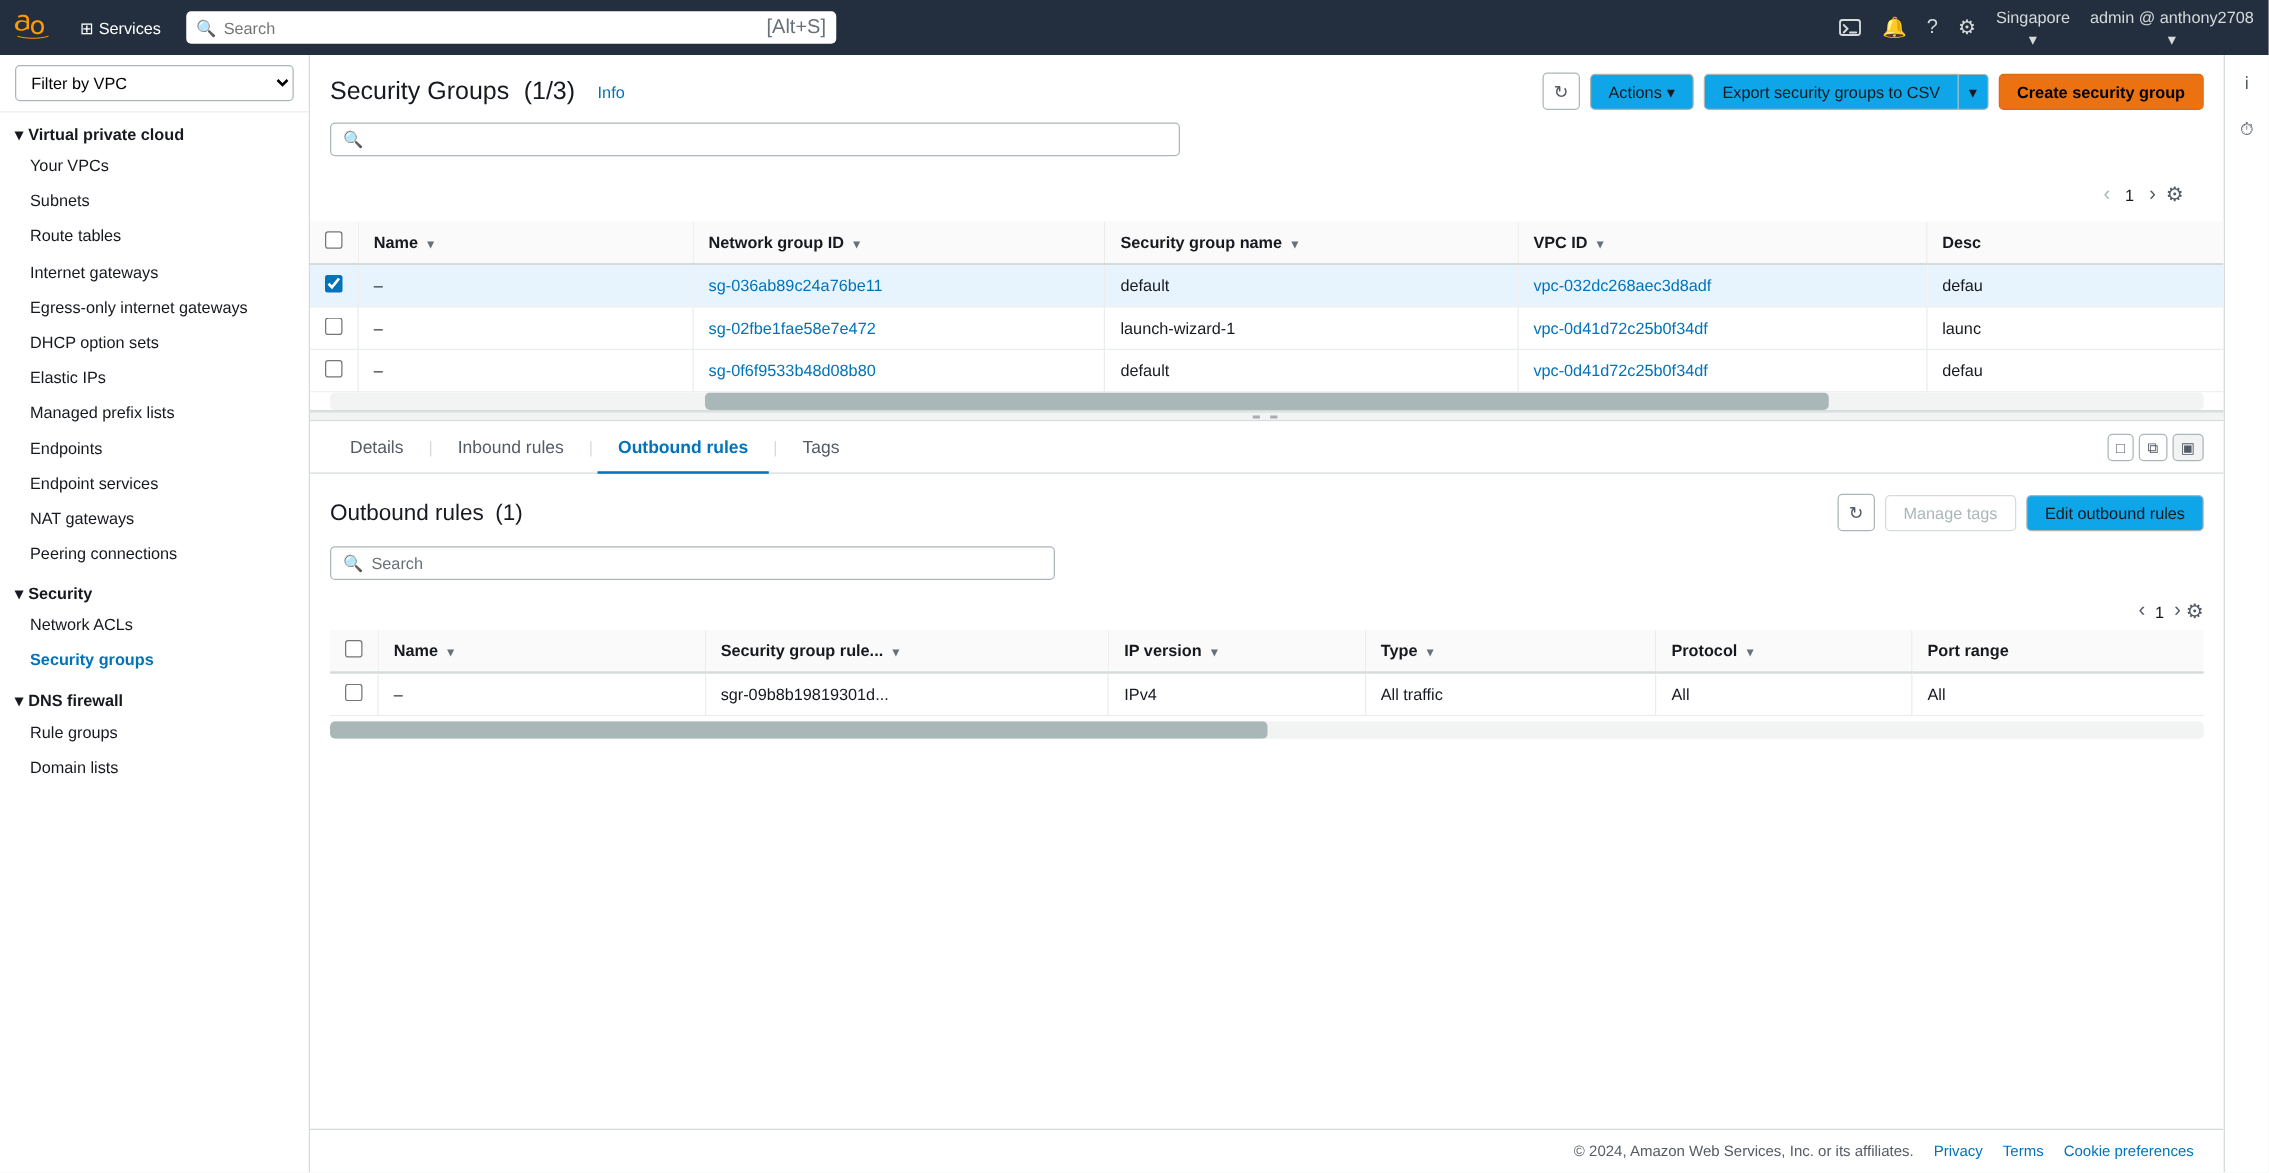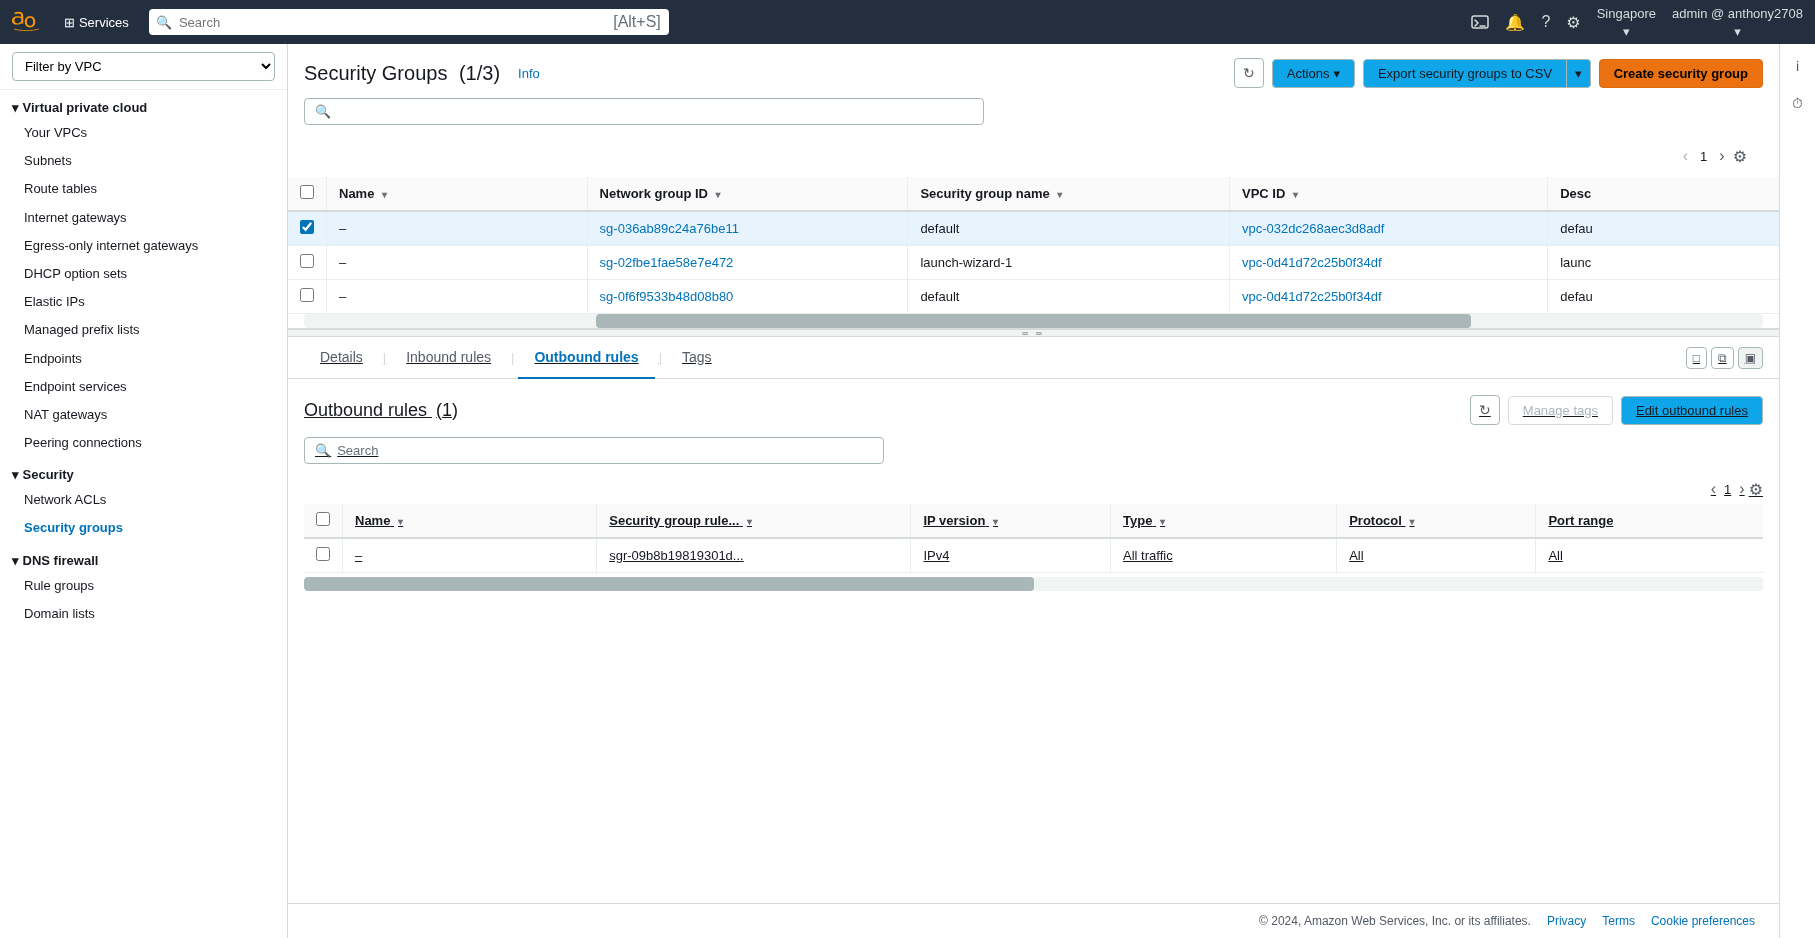--- a/index.html
+++ b/index.html
@@ -22,21 +22,21 @@
     .search-shortcut { color: #687078; font-size: 16px; }
     .nav-right { margin-left: auto; display: flex; align-items: center; gap: 16px; }
     .nav-icon-btn { background: none; border: none; color: #d5dbdb; cursor: pointer; font-size: 16px; display:flex; align-items:center; }
     .nav-text-btn { background: none; border: none; color: #d5dbdb; cursor: pointer; font-size: 13px; display:flex; align-items:center; gap:3px;flex-direction:column; }
 
     
     .app-layout { display: flex; height: calc(100vh - 44px); overflow: hidden; }
 
     
     .sidebar {
-      width: 288px; background: #fff; border-right: 1px solid #d5dbdb;
+      width: 248px; background: #fff; border-right: 1px solid #d5dbdb;
       overflow-y: auto; flex-shrink: 0;
     }
     .sidebar-filter { padding: 8px 12px; border-bottom: 1px solid #eaeded; }
     .sidebar-filter select {
       width: 100%; padding: 5px 8px; border: 1px solid #aab7b8; border-radius: 4px;
       font-size: 13px; background: #fff; cursor: pointer;
     }
     .sidebar-section-header {
       display: flex; align-items: center; gap: 4px; padding: 10px 12px 4px;
       font-weight: 700; font-size: 13px; color: #16191f; cursor: pointer;
@@ -111,21 +111,21 @@
 
     
     .resize-handle {
       height: 8px; background: #f2f3f3; cursor: row-resize; display: flex;
       align-items: center; justify-content: center; border-top: 1px solid #d5dbdb;
       border-bottom: 1px solid #d5dbdb; flex-shrink: 0;
     }
     .resize-dots { color: #687078; font-size: 8px; letter-spacing: 3px; }
 
     
-    .panel-bottom { background: #fff; flex: 1; overflow: hidden; display: flex; flex-direction: column; text-decoration: underline; }
+    .panel-bottom { background: #fff; flex: 1; overflow: hidden; display: flex; flex-direction: column; }
     .tabs { display: flex; align-items: center; border-bottom: 1px solid #d5dbdb; padding: 0 16px; flex-shrink: 0; }
     .tab {
       padding: 12px 16px; cursor: pointer; font-size: 14px; color: #545b64;
       border-bottom: 2px solid transparent; margin-bottom: -1px;
     }
     .tab.active { color: #0073bb; border-bottom: 2px solid #0073bb; font-weight: 600; }
     .tab-divider { color: #d5dbdb; margin: 0 4px; }
 
     
     .bottom-content { padding: 16px; overflow-y: auto; flex: 1; }

